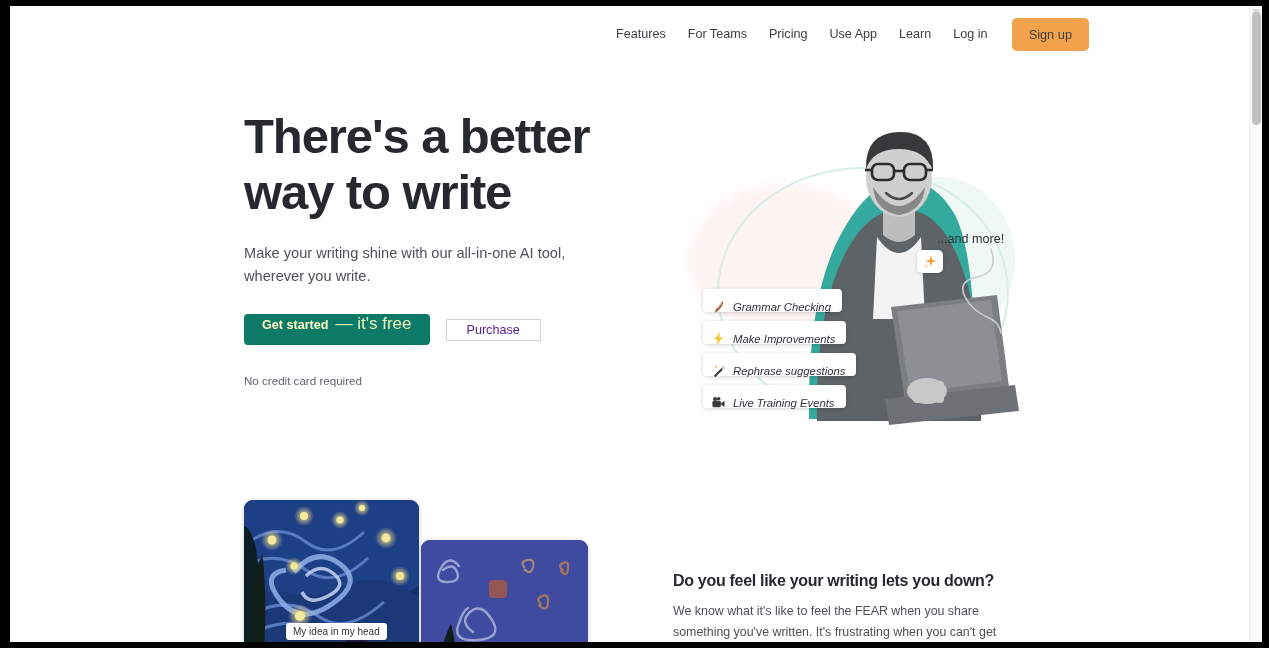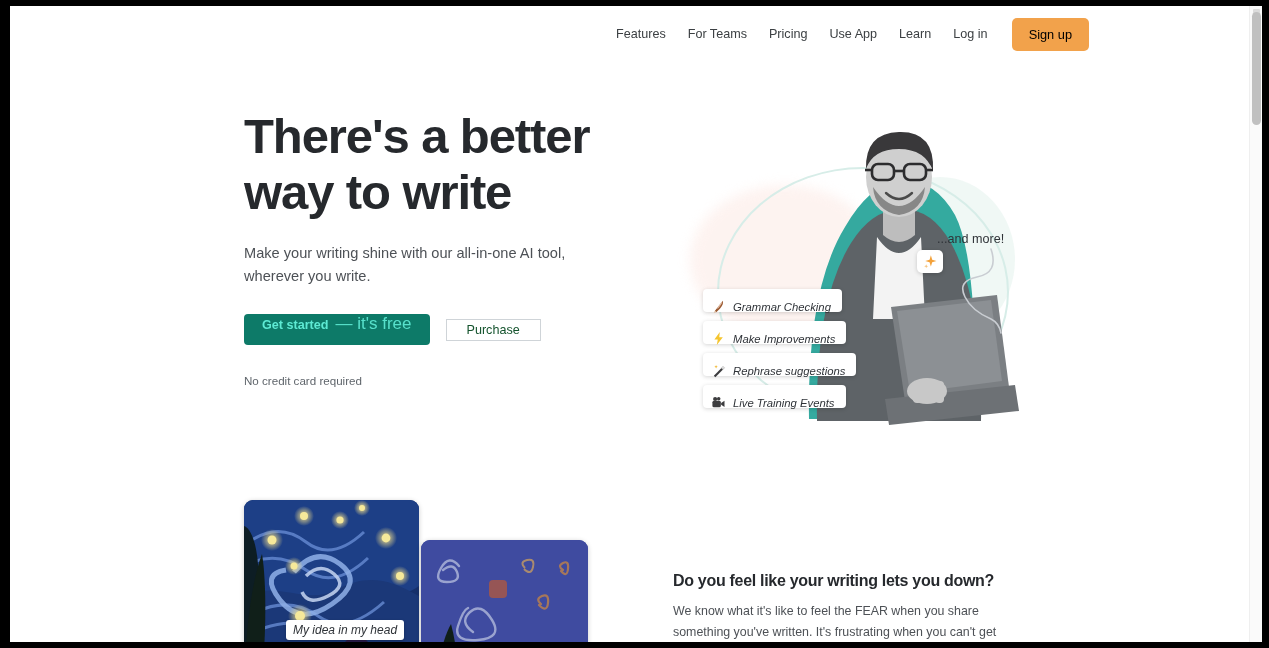--- a/index.html
+++ b/index.html
@@ -42,21 +42,21 @@
     height: 56px; display: flex; align-items: center; gap: 0;
   }
   .nav-link {
     font-size: 12.6px; color: #3c4043;
     text-decoration: none; white-space: nowrap;
     padding: 6px 11px;
   }
   .nav-cta {
     margin-left: 13px;
     background: #f2a24b;
-    color: #000000;
+    color: #404040;
     font-size: 12.8px;
     padding: 9px 17px;
     border: none; border-radius: 5px;
     cursor: pointer; white-space: nowrap;
     font-family: "Liberation Sans", sans-serif;
   }
   
   #hero { position: absolute; left: 0; top: 56px; width: 1252px; height: 410px; }
   .hero-copy { position: absolute; left: 234px; top: 46px; width: 350px; }
   .hero-title {
@@ -67,29 +67,29 @@
   .hero-sub {
     margin-top: 22px;
     font-size: 14.6px; line-height: 23px; color: #4d5156;
     width: 330px;
   }
   .hero-actions { margin-top: 26px; display: flex; align-items: center; gap: 16px; }
   .btn-primary {
     background: #0d7a68; border: none; border-radius: 4px;
     padding: 0 18px; height: 31px;
     display: inline-flex; align-items: baseline; gap: 7px;
-    cursor: pointer; color: #5eead4;
+    cursor: pointer; color: #fef9c3;
     font-family: "Liberation Sans", sans-serif;
   }
   .btn-primary .lbl { font-size: 12.6px; font-weight: bold; }
   .btn-primary .sfx { font-size: 17px; font-weight: normal; opacity: .92; }
   .btn-secondary {
     background: #fff; border: 1px solid #cfd4d8; border-radius: 0;
     padding: 0 20px; height: 22px;
-    font-size: 12.6px; color: #14532d; cursor: pointer;
+    font-size: 12.6px; color: #4c1d95; cursor: pointer;
     font-family: "Liberation Sans", sans-serif;
   }
   .hero-note { margin-top: 29px; font-size: 11.6px; color: #60666c; }
 
   
   .hero-art { position: absolute; left: 655px; top: 45px; width: 400px; height: 340px; }
   .blob-pink {
     position: absolute; left: 25px; top: 78px; width: 190px; height: 150px;
     background: #fdeeea; border-radius: 50%; filter: blur(6px); opacity: .7;
   }
@@ -129,24 +129,23 @@
   #section-two { position: absolute; left: 0; top: 466px; width: 1252px; height: 180px; }
   .art-stack { position: absolute; left: 234px; top: 28px; width: 345px; height: 160px; }
   .starry {
     position: absolute; left: 0; top: 0; width: 175px; height: 150px;
     border-radius: 9px; overflow: hidden;
     box-shadow: 0 1px 5px rgba(0,0,0,.2);
   }
   .starry-caption {
     position: absolute; left: 42px; bottom: 10px;
     background: #fff; border-radius: 3px;
-    font-size: 12px; color: #2f3338;
+    font-size: 10px; color: #2f3338;
     padding: 3px 7px; white-space: nowrap;
     box-shadow: 0 1px 3px rgba(0,0,0,.25);
-    font-style: italic;
   }
   .kiddraw {
     position: absolute; left: 177px; top: 40px; width: 167px; height: 130px;
     background: #3f4ba0; border-radius: 9px; overflow: hidden;
     box-shadow: 0 1px 5px rgba(0,0,0,.2);
   }
   .sec2-copy { position: absolute; left: 663px; top: 100px; width: 350px; }
   .sec2-title { font-size: 16px; font-weight: bold; color: #26292d; letter-spacing: -.3px; }
   .sec2-body { margin-top: 11px; font-size: 12.4px; line-height: 20.5px; color: #4d5156; width: 340px; }
 

